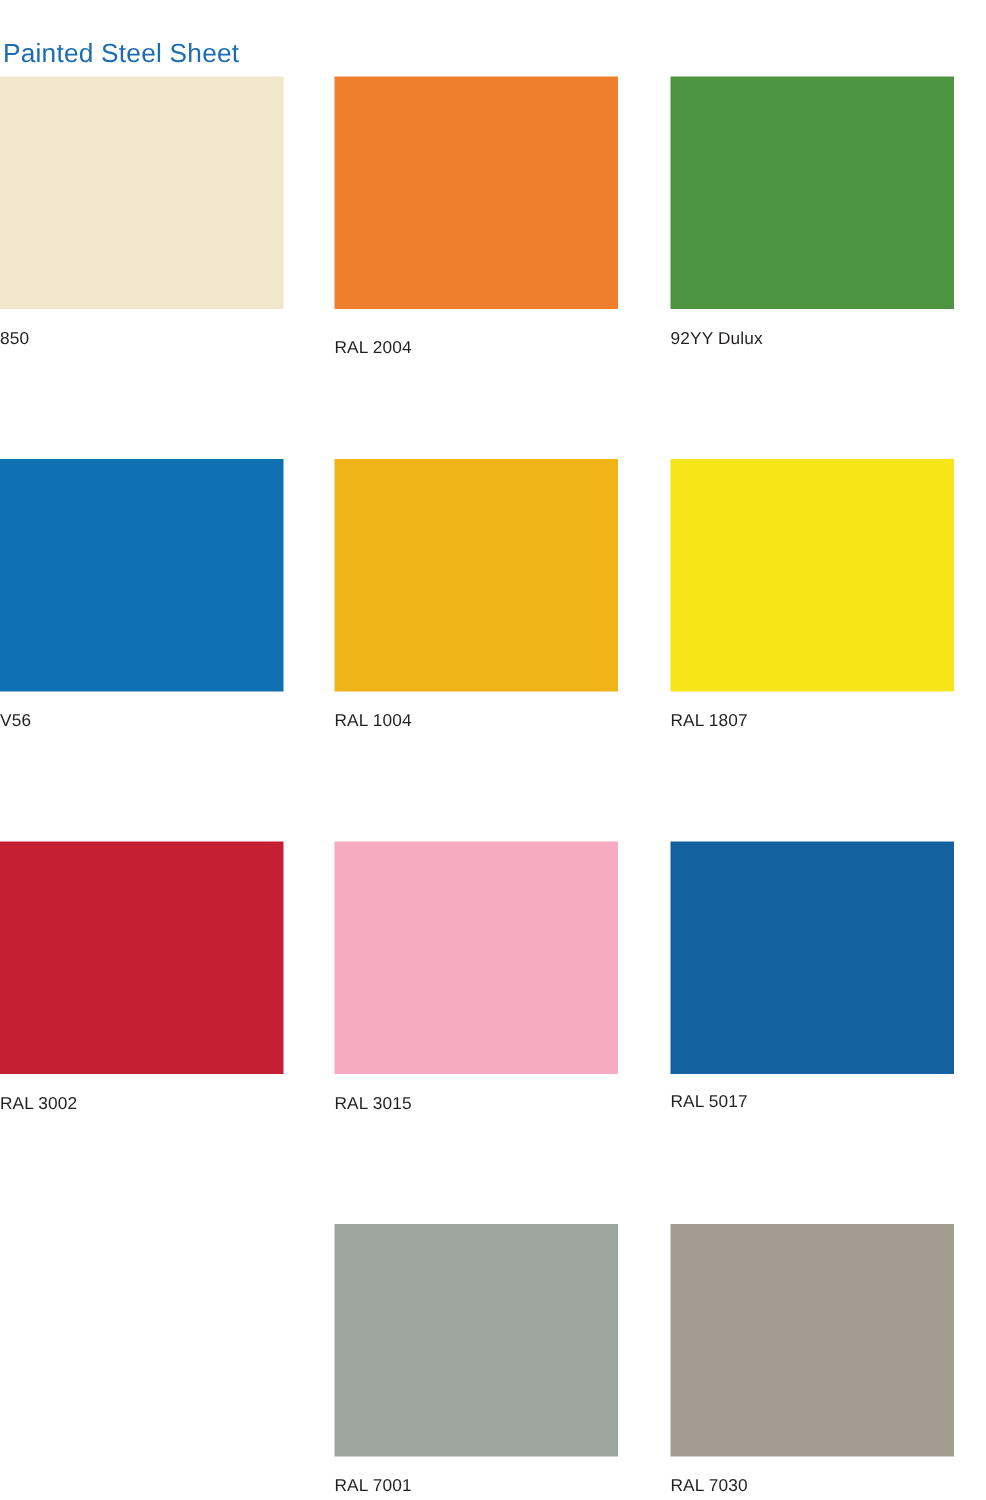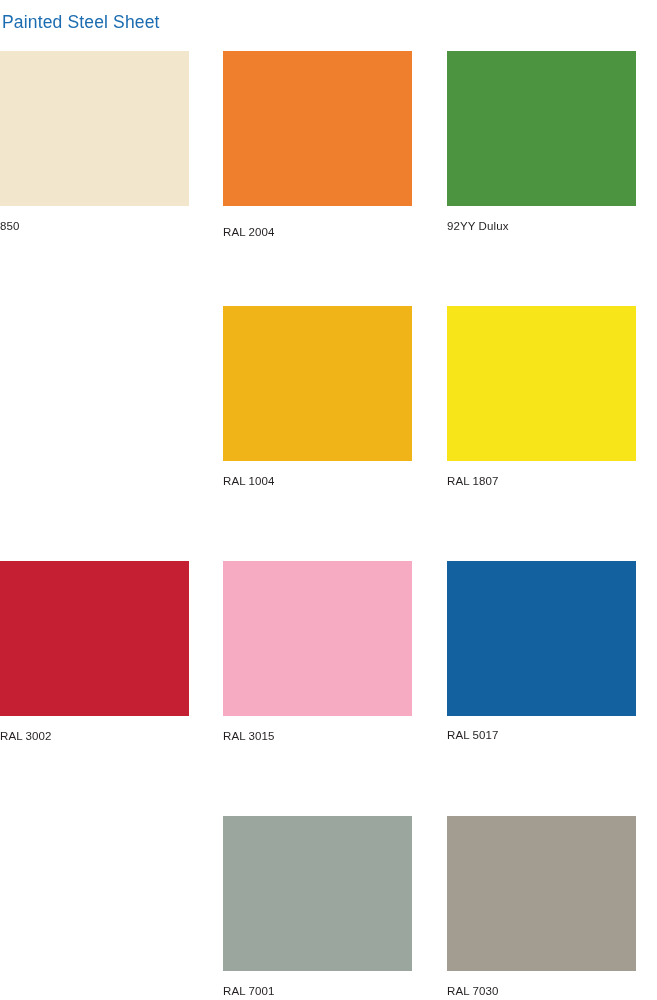--- a/index.html
+++ b/index.html
@@ -21,21 +21,21 @@
     position: relative;
     width: 657px;
     height: 1000px;
     background: #ffffff;
     box-sizing: border-box;
   }
 
   .page-title {
     position: absolute;
     left: 2px;
-    top: 12px;
+    top: 25px;
     font-size: 17.5px;
     font-weight: 400;
     letter-spacing: 0.15px;
     color: #1B6CB0;
     line-height: 21px;
     white-space: nowrap;
   }
 
   .swatch-grid {
     position: absolute;
@@ -94,20 +94,24 @@
         <div class="swatch-chip" style="background-color: rgb(239, 127, 45);"></div>
         <div class="swatch-label" style="color: rgb(35, 31, 32); margin-top: 19px;">RAL 2004</div>
       </div>
       <div class="swatch-cell col-2">
         <div class="swatch-chip" style="background-color: rgb(76, 148, 64);"></div>
         <div class="swatch-label" style="color: rgb(35, 31, 32);">92YY Dulux</div>
       </div>
     </div>
 
     <div class="swatch-row">
+      <div class="swatch-cell col-0">
+        <div class="swatch-chip" style="background-color: rgb(16, 112, 176);"></div>
+        <div class="swatch-label" style="color: rgb(35, 31, 32);">V56</div>
+      </div>
       <div class="swatch-cell col-1">
         <div class="swatch-chip" style="background-color: rgb(240, 180, 25);"></div>
         <div class="swatch-label" style="color: rgb(35, 31, 32);">RAL 1004</div>
       </div>
       <div class="swatch-cell col-2">
         <div class="swatch-chip" style="background-color: rgb(247, 229, 25);"></div>
         <div class="swatch-label" style="color: rgb(35, 31, 32);">RAL 1807</div>
       </div>
     </div>
 

